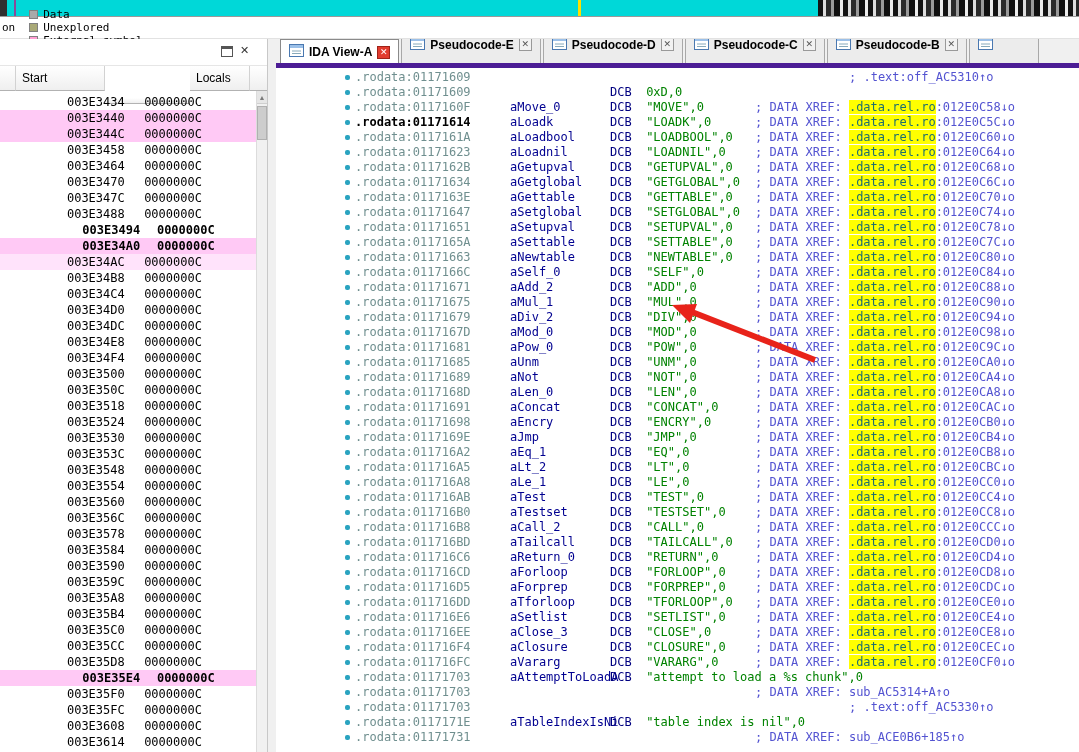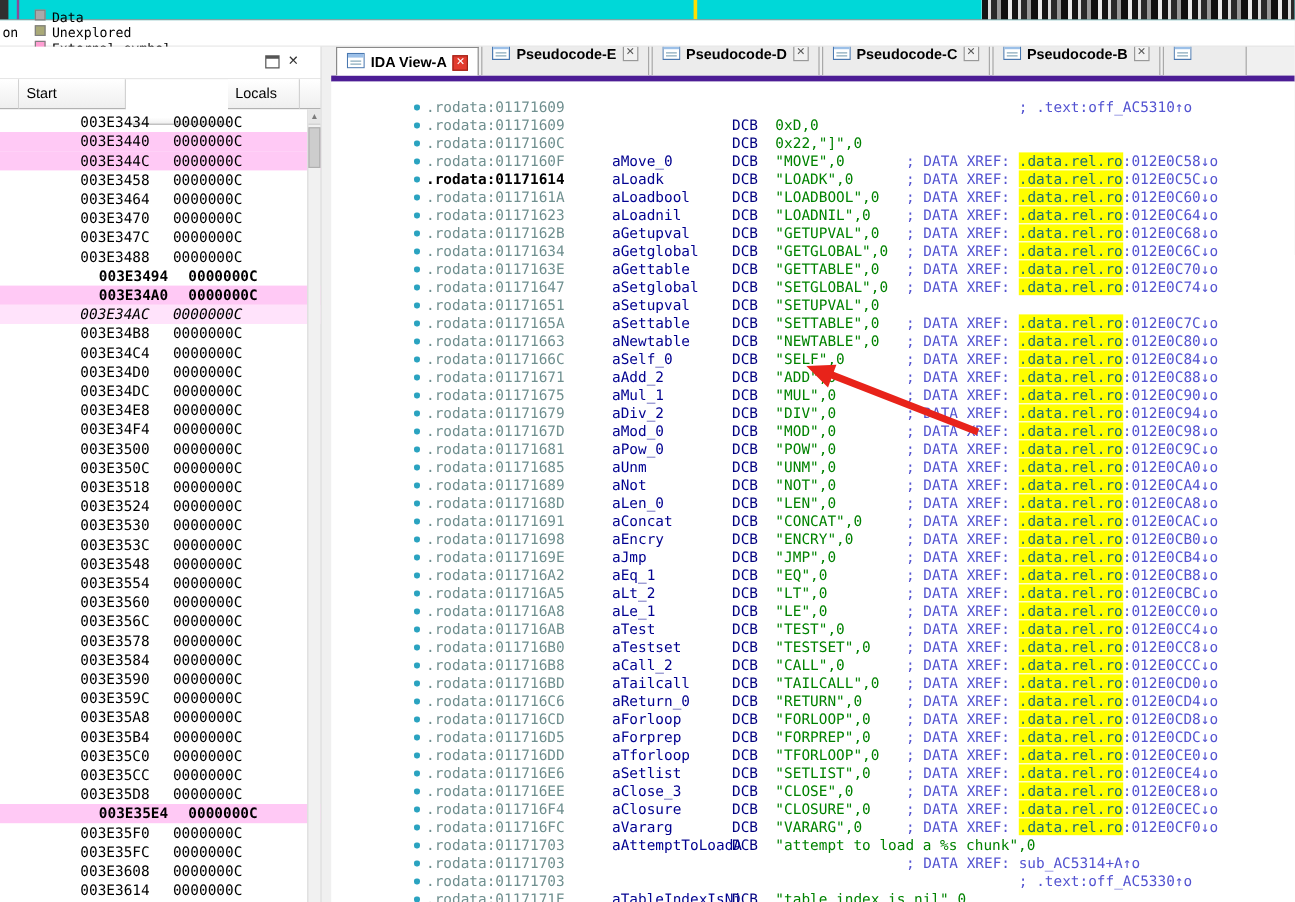--- a/index.html
+++ b/index.html
@@ -11,58 +11,58 @@
   .nb-left { position:absolute; left:0; top:0; bottom:0; width:7px; background:var(--c-nav_left,#303030); }
   .nb-tick1 { position:absolute; left:14px; top:0; bottom:0; width:2px; background:#8a4a9a; }
   .nb-marker { position:absolute; left:578px; top:0; bottom:0; width:3px; background:var(--c-nav_marker,#ffdf00); }
   .nb-stripes { position:absolute; left:818px; right:0; top:0; bottom:0;
     background:repeating-linear-gradient(90deg,#141414 0 5px,#dedede 5px 8px,#2a2a2a 8px 13px,#9a9a9a 13px 16px,#101010 16px 22px,#ececec 22px 25px); }
 
   
   .legend { position:absolute; top:17px; left:0; width:100%; height:22px; background:#ffffff; border-bottom:1px solid #e2e2e2;
     display:flex; align-items:center; font:11px "DejaVu Sans Mono",monospace; color:#000; }
   .legend .clip { margin-left:2px; margin-right:14px; }
-  .legend-item { display:flex; margin-right:14px; }
+  .legend-item { display:flex; align-items:center; margin-right:14px; }
   .legend-item .swatch { width:9px; height:9px; margin-right:5px; border:1px solid #808080; display:inline-block; }
 
   
   .left-panel { position:absolute; top:39px; left:0; bottom:0; width:268px; background:#ffffff; border-right:1px solid #c8c8c8; }
   .panel-controls { height:26px; position:relative; background:#ffffff; }
   .pc-float { position:absolute; right:34px; top:7px; width:12px; height:11px; border:1px solid #555; border-top:3px solid #555; background:#fff; }
   .pc-close { position:absolute; right:16px; top:5px; width:13px; height:13px; color:#333; font:bold 11px "DejaVu Sans",sans-serif; text-align:center; line-height:13px; }
   .lv-header { height:26px; display:flex; font:12px "Liberation Sans",sans-serif; color:#000; border-top:1px solid #e6e6e6; }
   .lv-header .hcell { background:linear-gradient(#ffffff,#efefef); border-right:1px solid #d2d2d2; border-bottom:1px solid #b2b2b2; padding:5px 0 0 6px; overflow:hidden; white-space:nowrap; }
   .hc0 { width:16px; padding-left:2px !important; }
   .hc1 { width:89px; } .hc2 { width:85px;margin-top:32px; } .hc3 { width:60px; }
   .hc4 { flex:1; border-right:none !important; }
   .lv-rows { padding-top:3px; font:12px/16px "DejaVu Sans Mono",monospace; color:#000; }
   .lv-row { height:16px; display:flex; white-space:nowrap;padding-left:48px; }
   .lv-row.bold { font-weight:bold;text-align:right; }
   .lv-row.pink { background:var(--c-row_pink,#ffc9f5); }
-  .lv-row.lightpink { background:var(--c-row_lightpink,#ffe3fb);font-style:italic; }
+  .lv-row.lightpink { background:var(--c-row_lightpink,#ffe3fb); }
   .lc0 { width:16px; } .lc1 { width:89px; padding-left:5px; } .lc2 { width:85px; padding-left:4px; } .lc3 { width:60px; }
   .lv-scroll { position:absolute; right:0; top:52px; bottom:0; width:11px; background:#f1f1f1; border-left:1px solid #dcdcdc; }
   .lv-up { position:absolute; top:0; left:0; right:0; height:13px; background:#e6e6e6; border-bottom:1px solid #cfcfcf; color:#7a7a7a; font-size:7px; text-align:center; line-height:13px; }
   .lv-thumb { position:absolute; top:15px; left:0; right:0; height:34px; background:#cdcdcd; border:1px solid #b0b0b0; }
 
   .splitter { position:absolute; top:39px; bottom:0; left:268px; width:8px; background:#f0f0f0; }
 
   
   .tabbar { position:absolute; left:276px; right:0; top:39px; height:29px; background:#f0f0f0; border-bottom:5px solid #4c1d95;
     display:flex; align-items:flex-end; padding-left:4px; overflow:hidden; }
   .tab { height:38px; flex:none; display:flex; align-items:center; gap:5px; padding:0 8px; margin-right:2px;
     border:1px solid #a8a8a8; border-bottom:none; background:#ececec; font:bold 12px "Liberation Sans",sans-serif; color:#000; white-space:nowrap; }
   .tab.active { background:#ffffff; height:25px; margin-bottom:-1px; border-color:#8a8a8a; z-index:2; }
   .tab.partial { width:70px; overflow:hidden; }
   .tab .close { width:13px; height:13px; border:1px solid #999; background:#f2f2f2; color:#555; font:bold 9px "DejaVu Sans",sans-serif; line-height:11px; text-align:center; }
   .tab .close.red { background:var(--c-tab_close_active,#e23b2e); border-color:#a02218; color:#fff; }
 
   
   .listing { position:absolute; left:276px; right:0; top:68px; bottom:0; background:#ffffff; overflow:hidden;
-    font:12px/15px "DejaVu Sans Mono",monospace; padding-top:14px; }
+    font:12px/15px "DejaVu Sans Mono",monospace; padding-top:2px; }
   .line { position:relative; height:15px; white-space:pre; }
   .dot { position:absolute; left:69px; top:5px; width:5px; height:5px; border-radius:2px; background:var(--c-dot,#2aa3c0); }
   .l-addr { position:absolute; left:79px; color:var(--c-addr,#6f8f8f); }
   .l-addr.cur { color:var(--c-addr_current,#000); font-weight:bold; }
   .l-name { position:absolute; left:204px; color:var(--c-name,#000090);margin-left:30px; }
   .l-body { position:absolute; left:334px; }
   .l-op { color:var(--c-op,#000080); }
   .l-str { color:var(--c-operand,#008200); }
   .l-cmt { position:absolute; left:479px; color:var(--c-comment,#5353d1); }
   .l-cmt.indent { left:573px; }
@@ -425,30 +425,29 @@
             <rect x="1" y="1" width="13" height="3" fill="#9cc0e8"></rect>
             <line x1="3" y1="7" x2="12" y2="7" stroke="#88aabb"></line>
             <line x1="3" y1="9.5" x2="12" y2="9.5" stroke="#88aabb"></line>
           </svg></span>
       </div>
     </div>
 
   <div class="listing" id="listing">
       <div class="line"><span class="dot"></span><span class="l-addr">.rodata:01171609</span><span class="l-cmt indent">; .text:off_AC5310↑o</span></div>
       <div class="line"><span class="dot"></span><span class="l-addr">.rodata:01171609</span><span class="l-body"><span class="l-op">DCB</span>  <span class="l-str">0xD,0</span></span></div>
-      <div class="line"><span class="dot"></span><span class="l-addr">.rodata:0117160C</span><span class="l-body"><span class="l-op">DCB</span>  <span class="l-str">0x22,"]",0</span></span></div>
       <div class="line"><span class="dot"></span><span class="l-addr">.rodata:0117160F</span><span class="l-name">aMove_0</span><span class="l-body"><span class="l-op">DCB</span>  <span class="l-str">"MOVE",0</span></span><span class="l-cmt">; DATA XREF: <span class="l-hl">.data.rel.ro</span><span>:012E0C58↓o</span></span></div>
       <div class="line"><span class="dot"></span><span class="l-addr cur">.rodata:01171614</span><span class="l-name">aLoadk</span><span class="l-body"><span class="l-op">DCB</span>  <span class="l-str">"LOADK",0</span></span><span class="l-cmt">; DATA XREF: <span class="l-hl">.data.rel.ro</span><span>:012E0C5C↓o</span></span></div>
       <div class="line"><span class="dot"></span><span class="l-addr">.rodata:0117161A</span><span class="l-name">aLoadbool</span><span class="l-body"><span class="l-op">DCB</span>  <span class="l-str">"LOADBOOL",0</span></span><span class="l-cmt">; DATA XREF: <span class="l-hl">.data.rel.ro</span><span>:012E0C60↓o</span></span></div>
       <div class="line"><span class="dot"></span><span class="l-addr">.rodata:01171623</span><span class="l-name">aLoadnil</span><span class="l-body"><span class="l-op">DCB</span>  <span class="l-str">"LOADNIL",0</span></span><span class="l-cmt">; DATA XREF: <span class="l-hl">.data.rel.ro</span><span>:012E0C64↓o</span></span></div>
       <div class="line"><span class="dot"></span><span class="l-addr">.rodata:0117162B</span><span class="l-name">aGetupval</span><span class="l-body"><span class="l-op">DCB</span>  <span class="l-str">"GETUPVAL",0</span></span><span class="l-cmt">; DATA XREF: <span class="l-hl">.data.rel.ro</span><span>:012E0C68↓o</span></span></div>
       <div class="line"><span class="dot"></span><span class="l-addr">.rodata:01171634</span><span class="l-name">aGetglobal</span><span class="l-body"><span class="l-op">DCB</span>  <span class="l-str">"GETGLOBAL",0</span></span><span class="l-cmt">; DATA XREF: <span class="l-hl">.data.rel.ro</span><span>:012E0C6C↓o</span></span></div>
       <div class="line"><span class="dot"></span><span class="l-addr">.rodata:0117163E</span><span class="l-name">aGettable</span><span class="l-body"><span class="l-op">DCB</span>  <span class="l-str">"GETTABLE",0</span></span><span class="l-cmt">; DATA XREF: <span class="l-hl">.data.rel.ro</span><span>:012E0C70↓o</span></span></div>
       <div class="line"><span class="dot"></span><span class="l-addr">.rodata:01171647</span><span class="l-name">aSetglobal</span><span class="l-body"><span class="l-op">DCB</span>  <span class="l-str">"SETGLOBAL",0</span></span><span class="l-cmt">; DATA XREF: <span class="l-hl">.data.rel.ro</span><span>:012E0C74↓o</span></span></div>
-      <div class="line"><span class="dot"></span><span class="l-addr">.rodata:01171651</span><span class="l-name">aSetupval</span><span class="l-body"><span class="l-op">DCB</span>  <span class="l-str">"SETUPVAL",0</span></span></div>
+      <div class="line"><span class="dot"></span><span class="l-addr">.rodata:01171651</span><span class="l-name">aSetupval</span><span class="l-body"><span class="l-op">DCB</span>  <span class="l-str">"SETUPVAL",0</span></span><span class="l-cmt">; DATA XREF: <span class="l-hl">.data.rel.ro</span><span>:012E0C78↓o</span></span></div>
       <div class="line"><span class="dot"></span><span class="l-addr">.rodata:0117165A</span><span class="l-name">aSettable</span><span class="l-body"><span class="l-op">DCB</span>  <span class="l-str">"SETTABLE",0</span></span><span class="l-cmt">; DATA XREF: <span class="l-hl">.data.rel.ro</span><span>:012E0C7C↓o</span></span></div>
       <div class="line"><span class="dot"></span><span class="l-addr">.rodata:01171663</span><span class="l-name">aNewtable</span><span class="l-body"><span class="l-op">DCB</span>  <span class="l-str">"NEWTABLE",0</span></span><span class="l-cmt">; DATA XREF: <span class="l-hl">.data.rel.ro</span><span>:012E0C80↓o</span></span></div>
       <div class="line"><span class="dot"></span><span class="l-addr">.rodata:0117166C</span><span class="l-name">aSelf_0</span><span class="l-body"><span class="l-op">DCB</span>  <span class="l-str">"SELF",0</span></span><span class="l-cmt">; DATA XREF: <span class="l-hl">.data.rel.ro</span><span>:012E0C84↓o</span></span></div>
       <div class="line"><span class="dot"></span><span class="l-addr">.rodata:01171671</span><span class="l-name">aAdd_2</span><span class="l-body"><span class="l-op">DCB</span>  <span class="l-str">"ADD",0</span></span><span class="l-cmt">; DATA XREF: <span class="l-hl">.data.rel.ro</span><span>:012E0C88↓o</span></span></div>
       <div class="line"><span class="dot"></span><span class="l-addr">.rodata:01171675</span><span class="l-name">aMul_1</span><span class="l-body"><span class="l-op">DCB</span>  <span class="l-str">"MUL",0</span></span><span class="l-cmt">; DATA XREF: <span class="l-hl">.data.rel.ro</span><span>:012E0C90↓o</span></span></div>
       <div class="line"><span class="dot"></span><span class="l-addr">.rodata:01171679</span><span class="l-name">aDiv_2</span><span class="l-body"><span class="l-op">DCB</span>  <span class="l-str">"DIV",0</span></span><span class="l-cmt">; DATA XREF: <span class="l-hl">.data.rel.ro</span><span>:012E0C94↓o</span></span></div>
       <div class="line"><span class="dot"></span><span class="l-addr">.rodata:0117167D</span><span class="l-name">aMod_0</span><span class="l-body"><span class="l-op">DCB</span>  <span class="l-str">"MOD",0</span></span><span class="l-cmt">; DATA XREF: <span class="l-hl">.data.rel.ro</span><span>:012E0C98↓o</span></span></div>
       <div class="line"><span class="dot"></span><span class="l-addr">.rodata:01171681</span><span class="l-name">aPow_0</span><span class="l-body"><span class="l-op">DCB</span>  <span class="l-str">"POW",0</span></span><span class="l-cmt">; DATA XREF: <span class="l-hl">.data.rel.ro</span><span>:012E0C9C↓o</span></span></div>
       <div class="line"><span class="dot"></span><span class="l-addr">.rodata:01171685</span><span class="l-name">aUnm</span><span class="l-body"><span class="l-op">DCB</span>  <span class="l-str">"UNM",0</span></span><span class="l-cmt">; DATA XREF: <span class="l-hl">.data.rel.ro</span><span>:012E0CA0↓o</span></span></div>
       <div class="line"><span class="dot"></span><span class="l-addr">.rodata:01171689</span><span class="l-name">aNot</span><span class="l-body"><span class="l-op">DCB</span>  <span class="l-str">"NOT",0</span></span><span class="l-cmt">; DATA XREF: <span class="l-hl">.data.rel.ro</span><span>:012E0CA4↓o</span></span></div>

